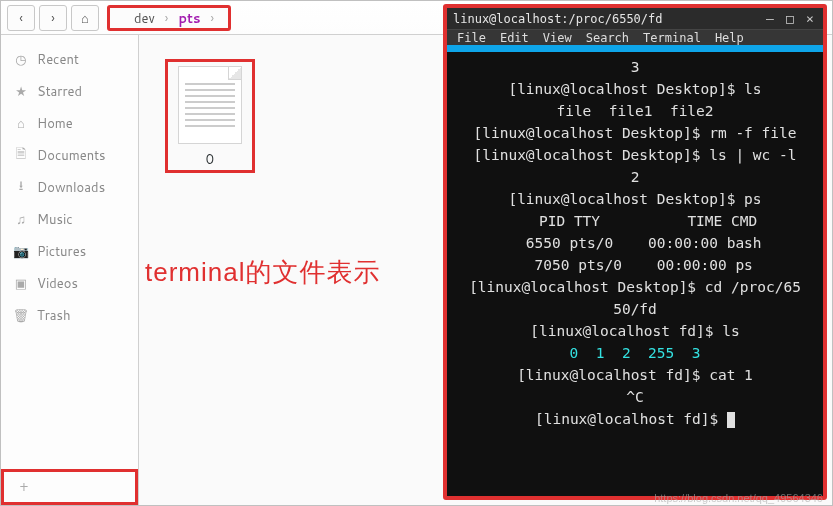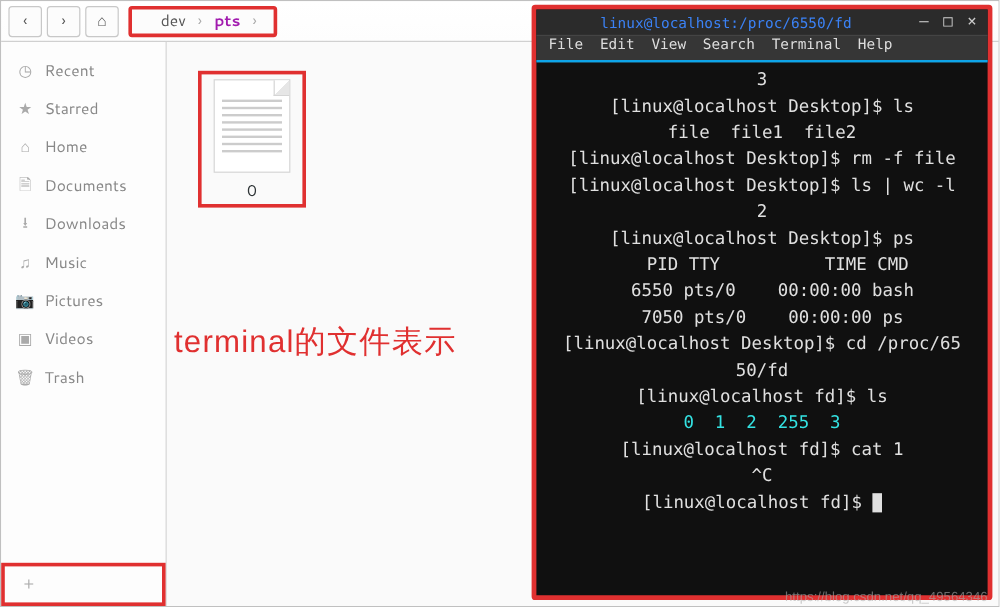--- a/index.html
+++ b/index.html
@@ -26,32 +26,32 @@
   .content { flex:1; background:#fafafa; position:relative; }
   .file-grid { display:flex; gap:40px; padding: 24px 26px; align-items:flex-start; }
   .file-item { display:flex; flex-direction:column; align-items:center; gap:6px; }
   .file-icon { width:64px; height:78px; background:#fff; border:1px solid #d5d5d5; position:relative; }
   .file-icon::before { content:""; position:absolute; right:0; top:0; width:12px; height:12px; background:linear-gradient(135deg,#fff 50%,#e6e6e6 50%); border-left:1px solid #d5d5d5; border-bottom:1px solid #d5d5d5; }
   .file-lines { position:absolute; left:6px; right:6px; top:16px; bottom:8px; }
   .file-lines span { display:block; height:2px; background:#ccc; margin-bottom:4px; }
   .file-label { font-size:13px; color:#2e3436; }
   .sel-box { border:3px solid #e03030; padding:4px 10px 2px; }
   
-  .anno-text { position:absolute; left:145px; top:255px; color:#e03030; font-size:26px; font-family: "PingFang SC","Microsoft YaHei",sans-serif; letter-spacing:1px;margin-top:12px; }
+  .anno-text { position:absolute; left:145px; top:255px; color:#e03030; font-size:26px; font-family: "PingFang SC","Microsoft YaHei",sans-serif; letter-spacing:1px; }
   .anno-lines { position:absolute; left:300px; top:155px; }
   
   .term {
     position:absolute; right:6px; top:4px; width:384px; height:496px;
     background:#101010; border:4px solid #e03030; border-radius:3px;
     display:flex; flex-direction:column; font-family: "DejaVu Sans Mono","Menlo",monospace; color:#e0e0e0;
   }
   .term-titlebar { height:22px; background:#2b2b2b; border-bottom:1px solid #444; display:flex; align-items:center; padding:0 6px; font-size:12px; gap:6px; }
-  .term-title { flex:1; text-align:center; color:#3b82f6; white-space:nowrap; overflow:hidden; text-overflow:ellipsis; }
+  .term-title { flex:1; color:#e5e5e5; white-space:nowrap; overflow:hidden; text-overflow:ellipsis; }
   .win-btn { width:14px; height:14px; display:flex; align-items:center; justify-content:center; color:#ccc; font-size:13px; }
-  .term-menu { height:22px; background:#363636; border-bottom:2px solid #0ea5e9; display:flex; align-items:flex-start; gap:14px; padding:0 10px; font-size:12px; color:#ddd; }
+  .term-menu { height:22px; background:#363636; border-bottom:7px solid #0ea5e9; display:flex; align-items:flex-end; gap:14px; padding:0 10px; font-size:12px; color:#ddd; }
   .term-body { flex:1; padding:4px 8px 2px; font-size:14.5px; line-height:22px; white-space:pre; overflow:hidden;text-align:center; }
   .prompt-user { color:#e0e0e0; }
   .cyan { color:#34e2e2; }
   .cursor { display:inline-block; width:8px; height:16px; background:#e0e0e0; vertical-align:middle; }
   .watermark { position:absolute; right:10px; bottom:2px; color:#aaa; font-size:11px; font-family:sans-serif; opacity:0.6; }
   svg.strokes { position:absolute; pointer-events:none; }
 </style>
 </head>
 <body>
 

